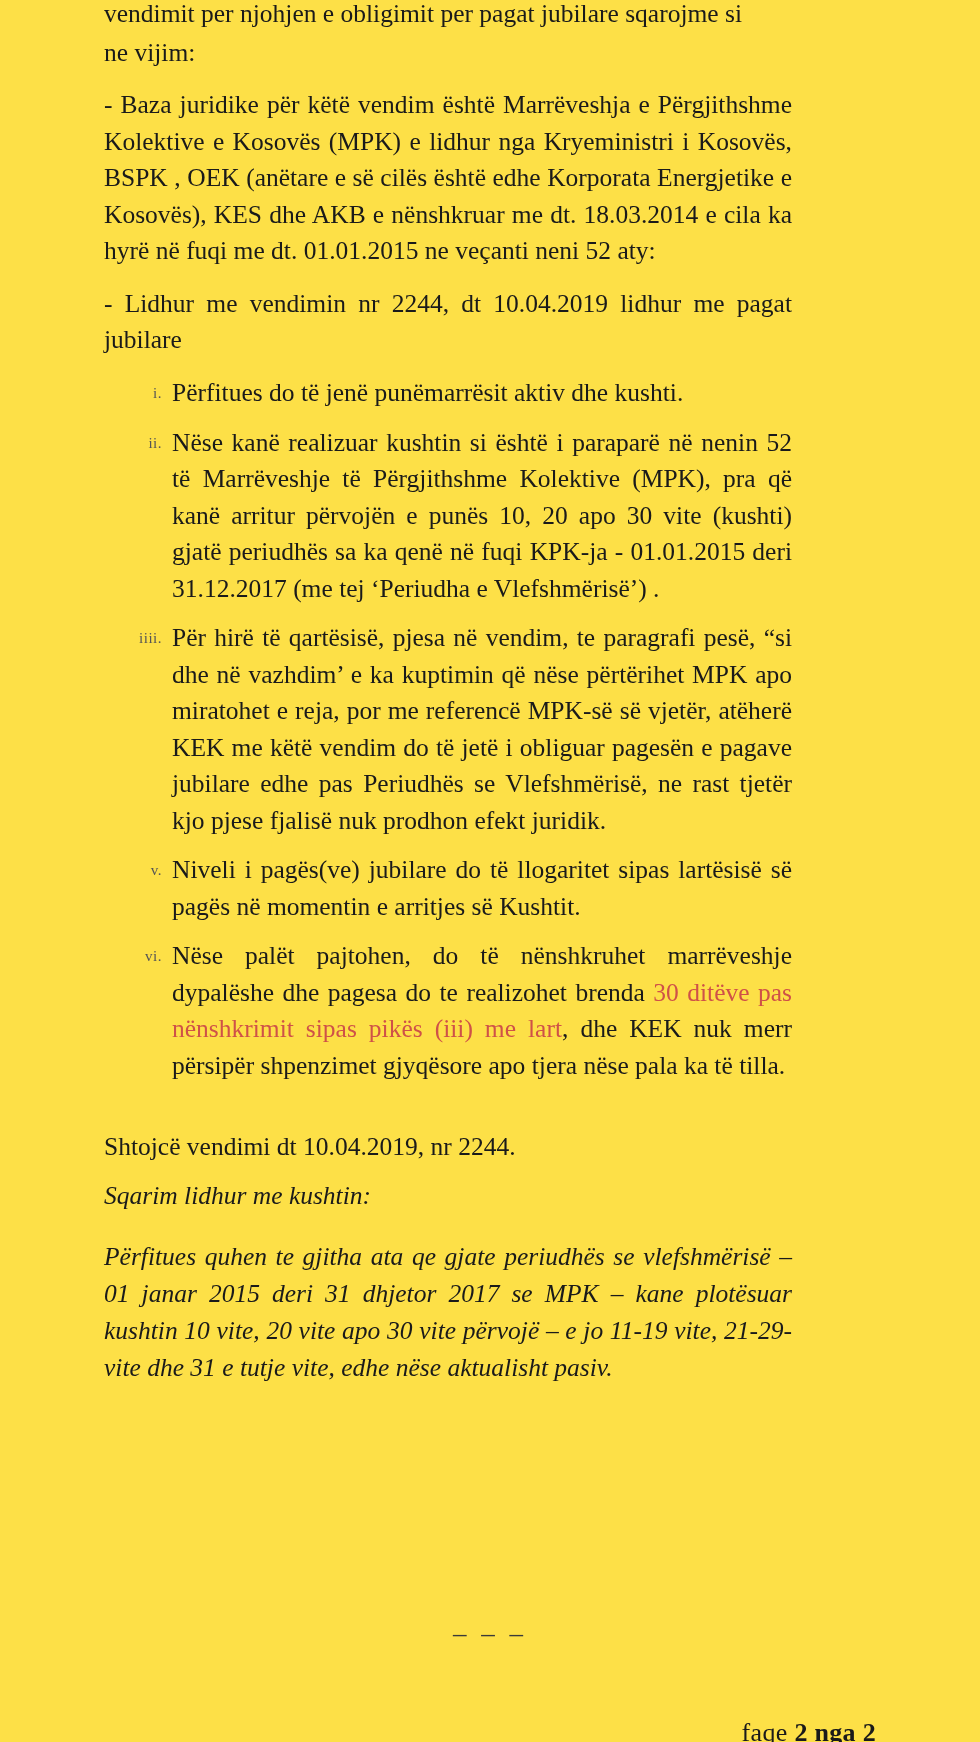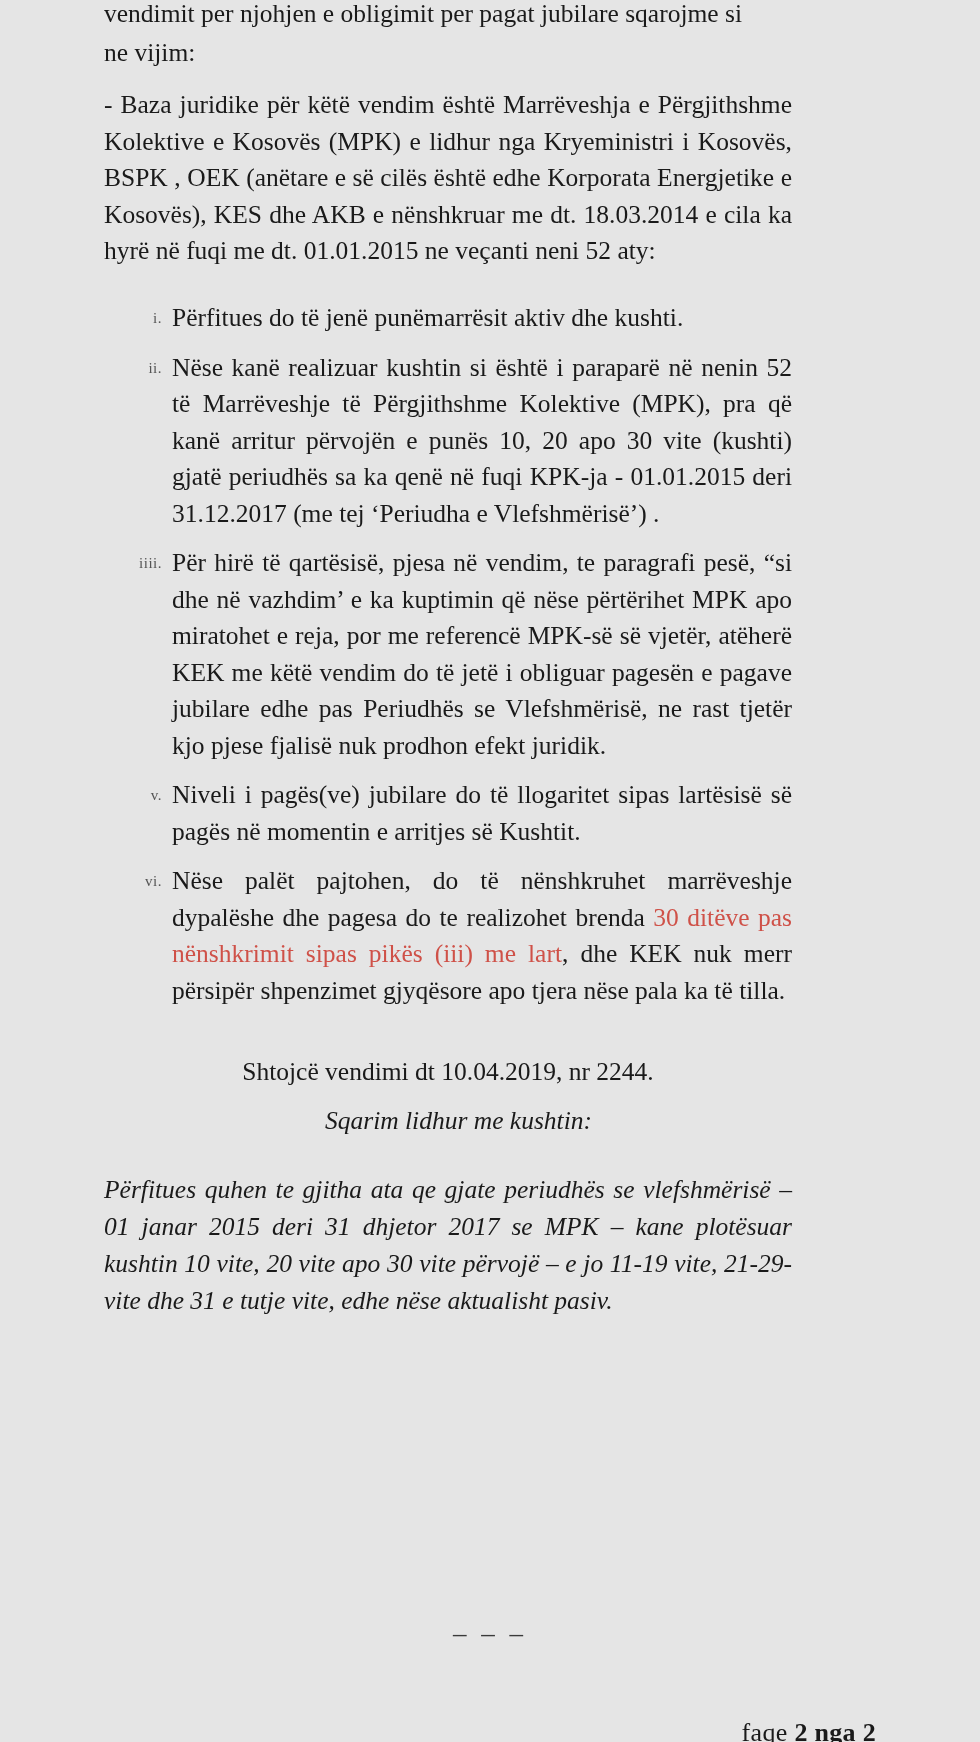--- a/index.html
+++ b/index.html
@@ -13,21 +13,21 @@
     font-family: "Liberation Serif", "DejaVu Serif", serif;
     color: #1a1a1a;
     overflow: hidden;
     position: relative;
   }
 
   
   .page {
     position: absolute;
     inset: 0;
-    background: #e5e5e5;
+    background: #fde047;
     padding: 0;
   }
 
   .content {
     position: absolute;
     left: 104px;
     top: 0px;
     width: 688px;
   }
 
@@ -80,31 +80,30 @@
   b, strong { font-weight: 400; }
   .red { color: #cf5148; }
 
   .tail {
     margin-top: 44px;
   }
   .tail p {
     font-size: 25.5px;
     line-height: 37px;
     margin: 0 0 12px 0;
-    text-align: center;
+    text-align: left;
   }
   .tail p.ital {
     font-style: italic;
-    margin-left: 21px;
   }
   .tail p.block-ital {
     font-style: italic;
     text-align: justify;
     line-height: 37px;
-    margin-top: 32px;
+    margin-top: 24px;
   }
 
   .dashes {
     position: absolute;
     left: 0;
     right: 0;
     top: 1618px;
     text-align: center;
     font-size: 27px;
     letter-spacing: 4px;
@@ -131,20 +130,21 @@
 
     <p class="para first-clip">vendimit per njohjen e obligimit per pagat jubilare sqarojme si</p>
     <p class="para">ne vijim:</p>
 
     <div class="spacer-sm"></div>
 
     <p class="para">- Baza juridike për këtë vendim është Marrëveshja e Përgjithshme   Kolektive e Kosovës (MPK) e lidhur nga Kryeministri i Kosovës, BSPK , OEK (anëtare e së cilës është edhe Korporata Energjetike e Kosovës), KES dhe AKB e nënshkruar me dt. 18.03.2014 e cila ka hyrë në fuqi me dt. 01.01.2015 ne veçanti neni 52 aty:</p>
 
     <div class="spacer-sm"></div>
 
+    <p class="para">- Lidhur me vendimin nr 2244, dt 10.04.2019 lidhur me pagat jubilare</p>
 
     <div class="spacer-sm"></div>
 
     <ol class="rlist" id="roman-list">
         <li class="ritem">
           <span class="rnum">i.</span>
           <span class="rtext"><span>Përfitues do të jenë punëmarrësit aktiv dhe kushti.</span></span>
         </li>
         <li class="ritem">
           <span class="rnum">ii.</span>

